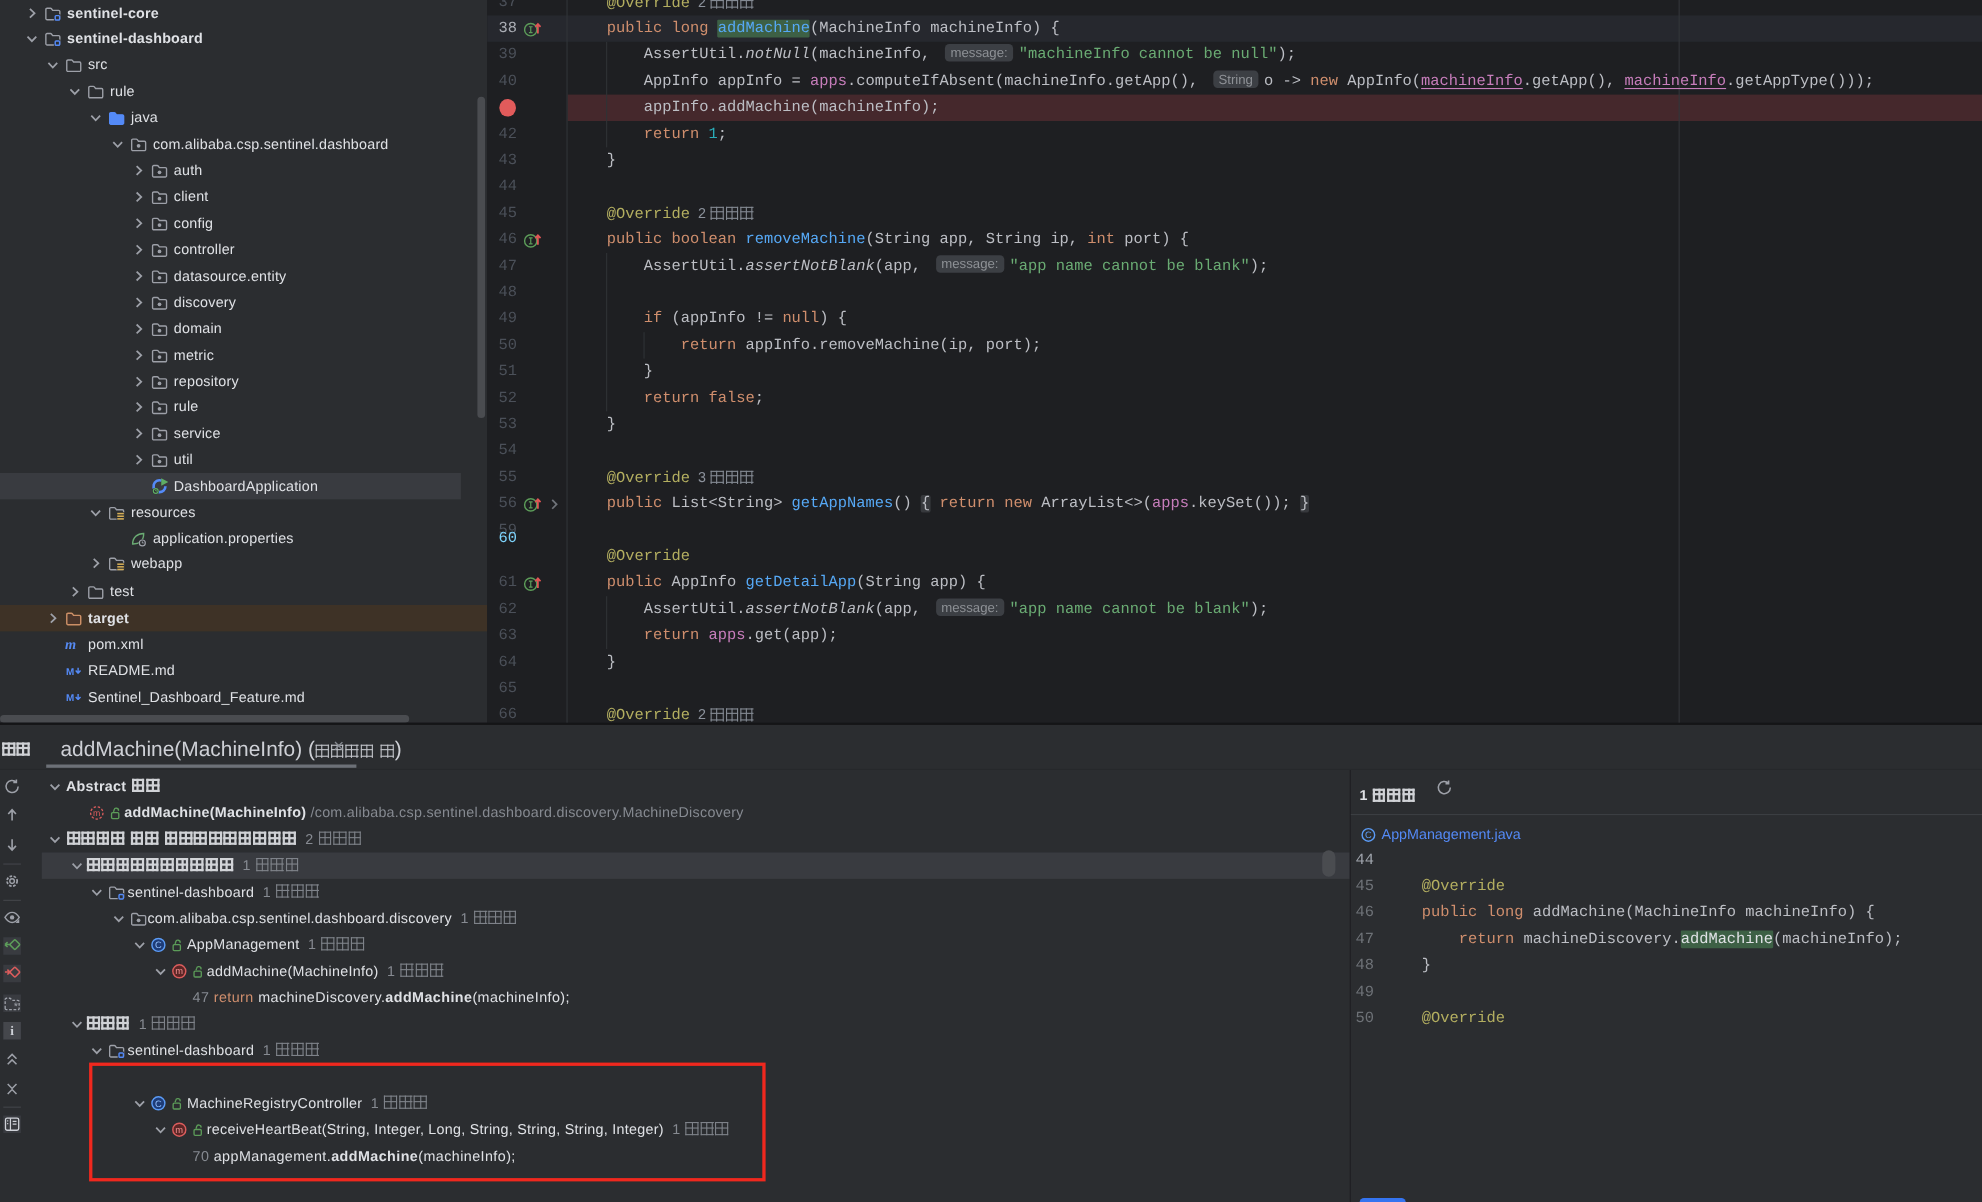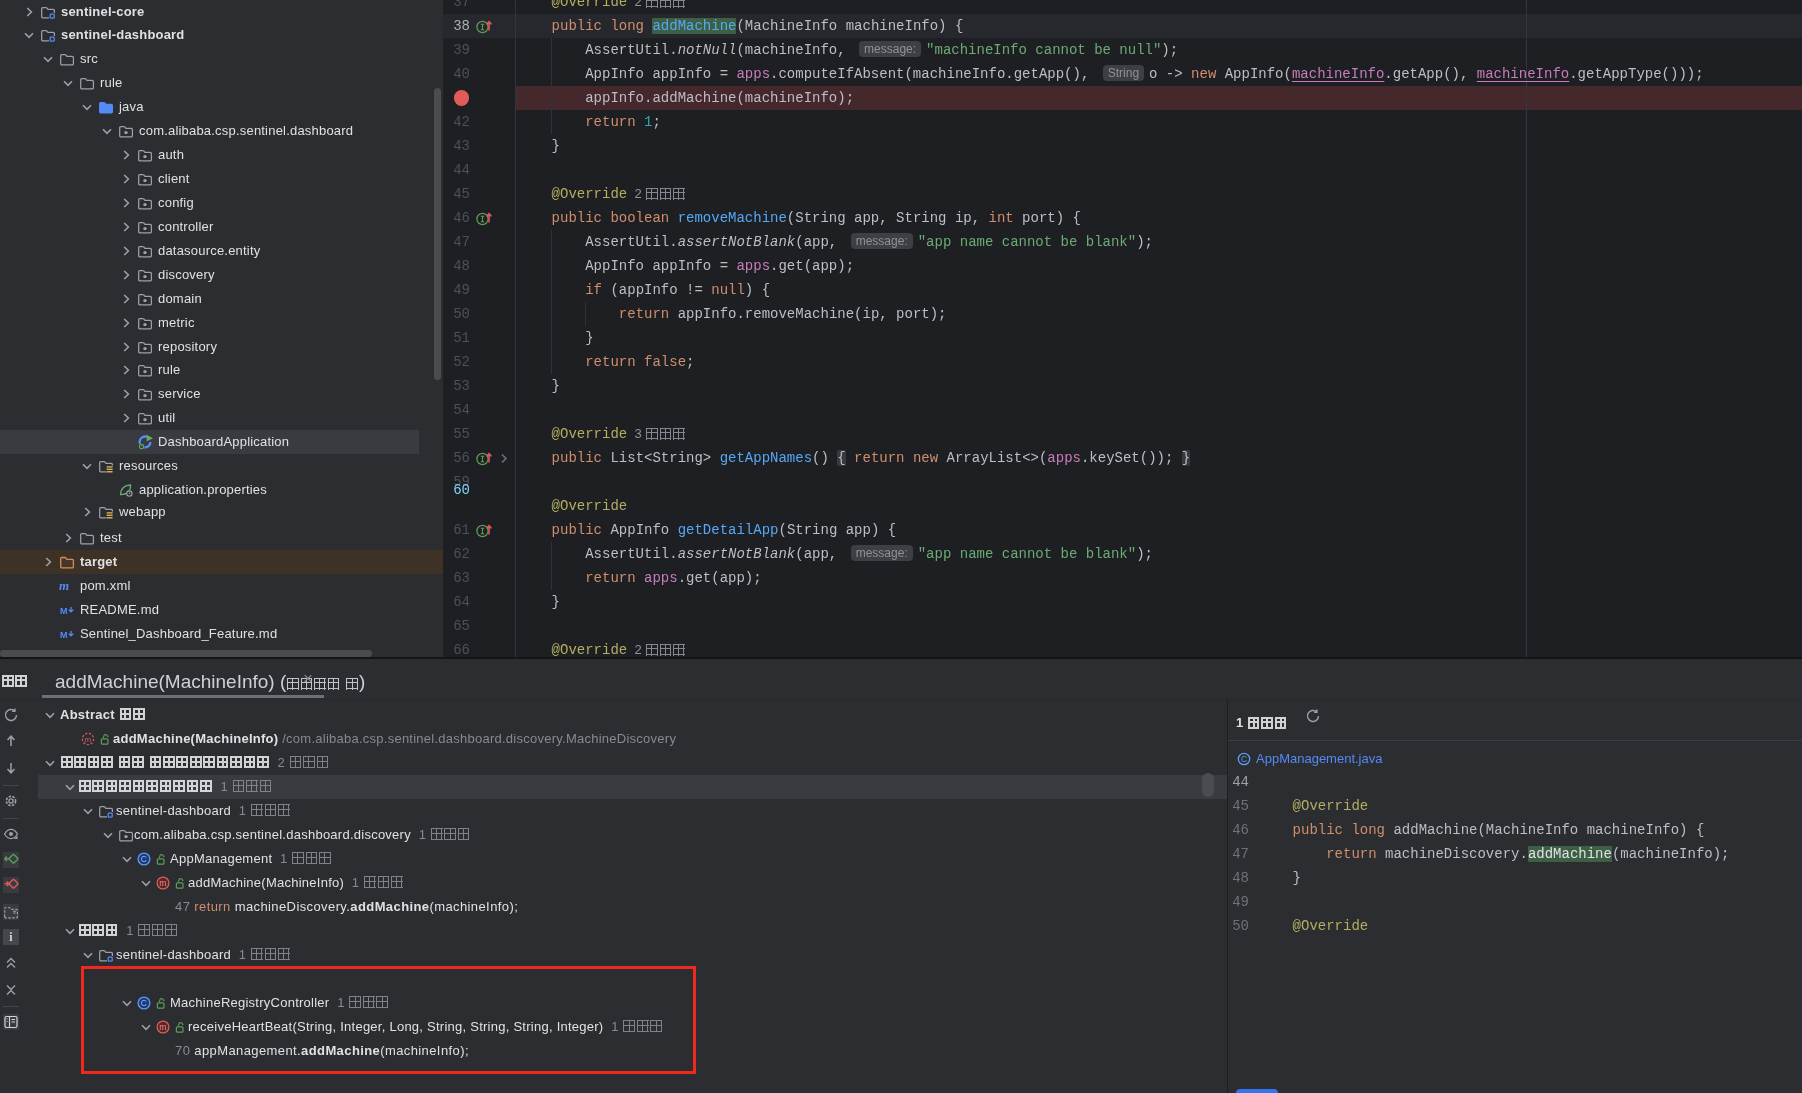--- a/index.html
+++ b/index.html
@@ -234,21 +234,20 @@
 <div class="lnum" style="left:-7px;top:206px;color:#4B5059">46</div>
 <div class="eline" style="top:206px">    <span class="kw">public boolean </span><span class="dcl">removeMachine</span>(String app, String ip, <span class="kw">int</span> port) {</div>
 <div class="abs" style="left:33px;top:210px;width:16px;height:16px"><svg width="16" height="16" viewBox="0 0 16 16" style="">
         <circle cx="6.5" cy="9" r="5.6" stroke="#5C9C59" fill="none" stroke-width="1.3"></circle>
         <path d="M4.8 6.3 h3.4 M6.5 6.3 v5.4 M4.8 11.7 h3.4" stroke="#5C9C59" stroke-width="1.1" fill="none"></path>
         <path d="M13 12.5 V4.2 M10.6 6.4 L13 3.8 15.4 6.4" stroke="#E05555" stroke-width="1.6" fill="none"></path>
       </svg></div>
 <div class="lnum" style="left:-7px;top:230px;color:#4B5059">47</div>
 <div class="eline" style="top:230px">        AssertUtil.<span class="itl">assertNotBlank</span>(app, <span class="pill">message:</span><span class="str">"app name cannot be blank"</span>);</div>
 <div class="lnum" style="left:-7px;top:254px;color:#4B5059">48</div>
-<div class="eline" style="top:254px">        AppInfo appInfo = <span class="fld">apps</span>.get(app);</div>
 <div class="lnum" style="left:-7px;top:278px;color:#4B5059">49</div>
 <div class="eline" style="top:278px">        <span class="kw">if</span> (appInfo != <span class="kw">null</span>) {</div>
 <div class="lnum" style="left:-7px;top:302px;color:#4B5059">50</div>
 <div class="eline" style="top:302px">            <span class="kw">return</span> appInfo.removeMachine(ip, port);</div>
 <div class="lnum" style="left:-7px;top:326px;color:#4B5059">51</div>
 <div class="eline" style="top:326px">        }</div>
 <div class="lnum" style="left:-7px;top:350px;color:#4B5059">52</div>
 <div class="eline" style="top:350px">        <span class="kw">return false</span>;</div>
 <div class="lnum" style="left:-7px;top:374px;color:#4B5059">53</div>
 <div class="eline" style="top:374px">    }</div>

